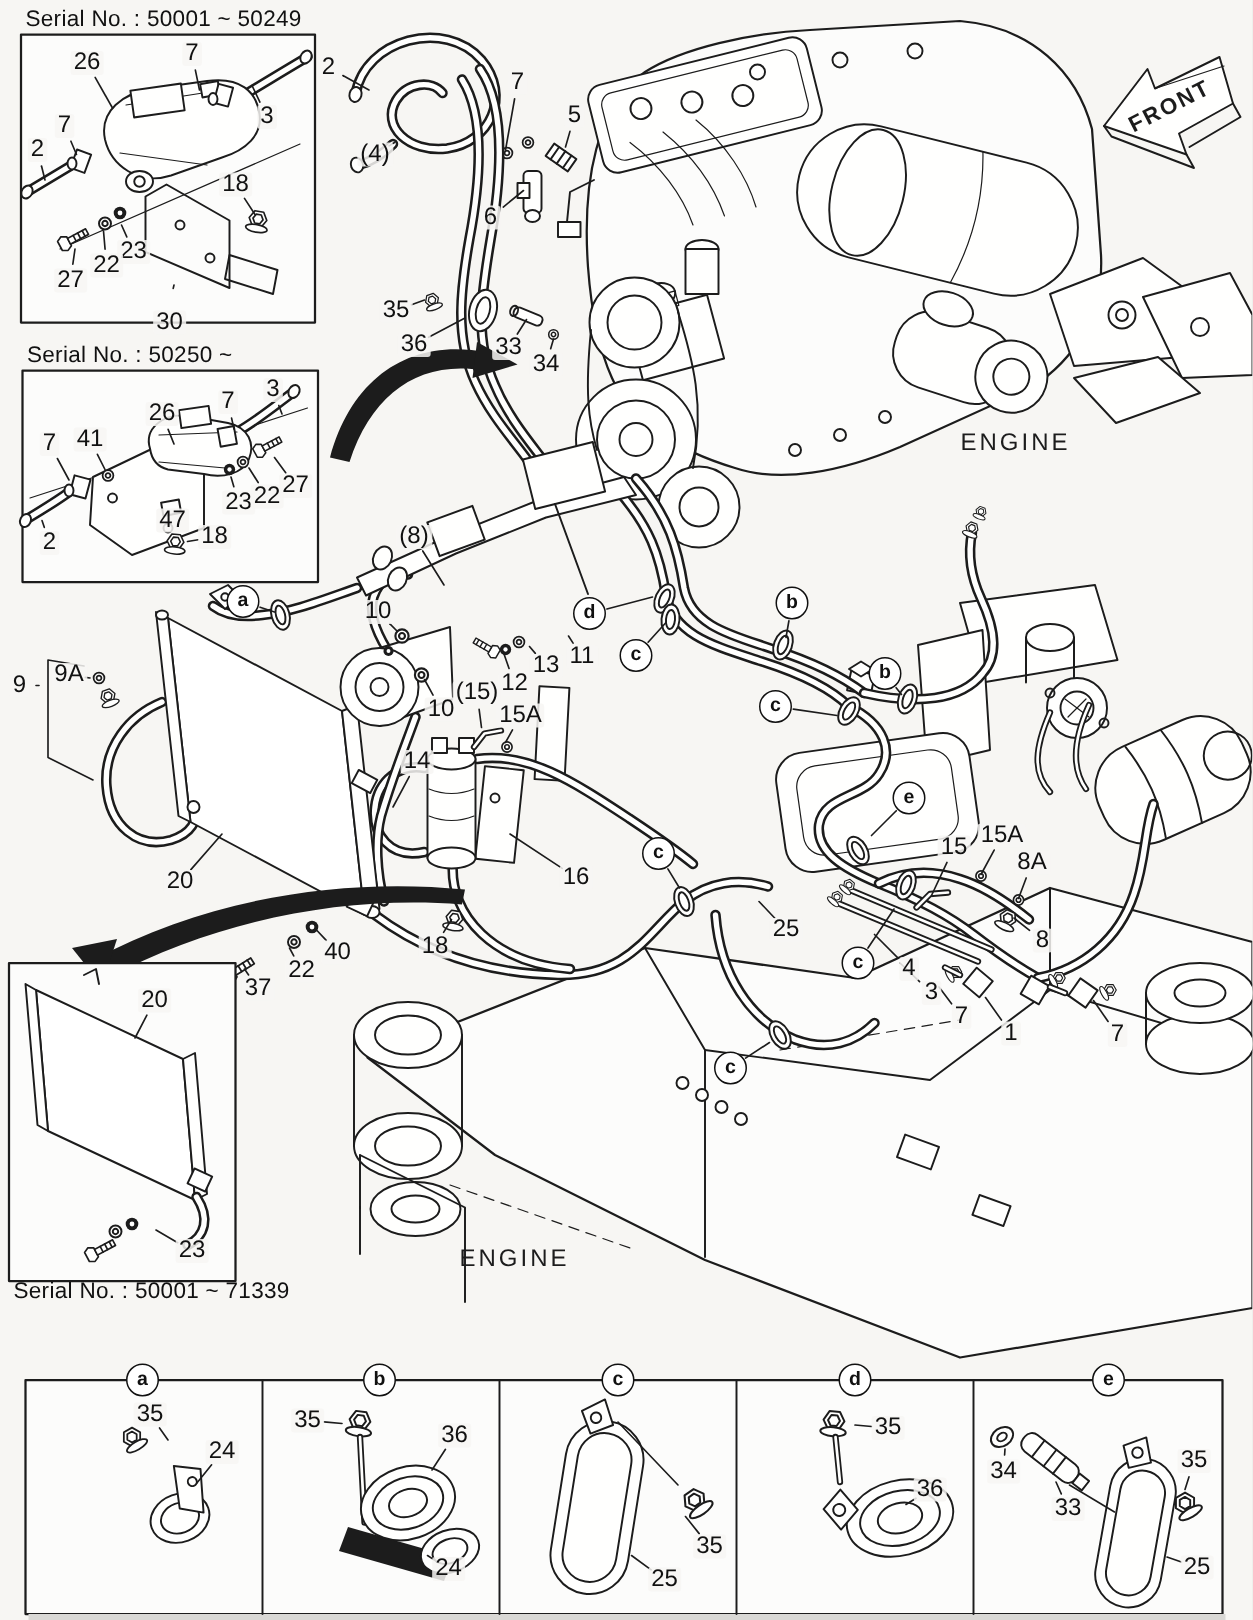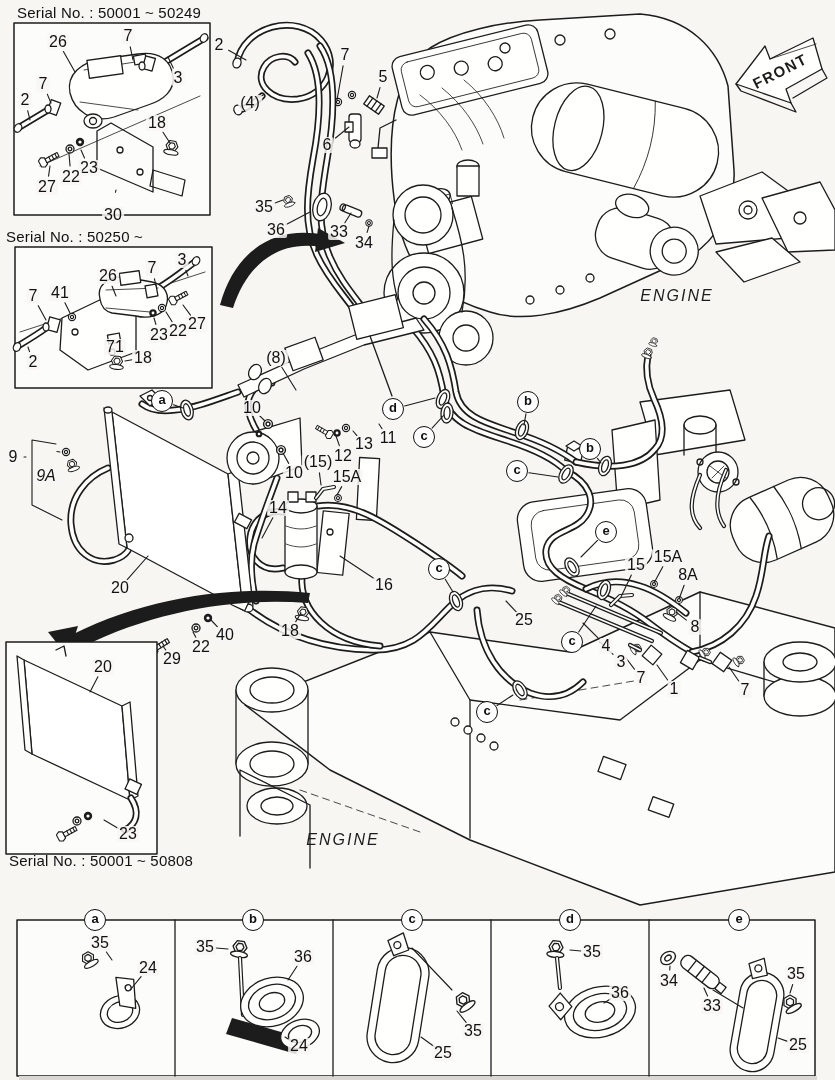--- a/index.html
+++ b/index.html
@@ -15,21 +15,21 @@
   .tube{stroke:#1c1c1c;stroke-width:7;fill:none;}
   .tube-in{stroke:#fffffe;stroke-width:3.6;fill:none;}
   .pipe{stroke:#1c1c1c;stroke-width:4.2;fill:none;}
   .pipe-in{stroke:#fffffe;stroke-width:1.8;fill:none;}
   .ld{stroke:#1c1c1c;stroke-width:1.1;}
   .co{position:absolute;transform:translate(-50%,-50%);font-size:16px;line-height:1.0;
       background:rgba(247,246,243,.85);padding:0 2px;border-radius:2px;white-space:nowrap;}
   .circ{position:absolute;transform:translate(-50%,-50%);width:20px;height:20px;border:1.7px solid #111;
         border-radius:50%;background:#fff;font-size:13px;font-weight:bold;line-height:18px;text-align:center;}
   .cap{position:absolute;font-size:15px;letter-spacing:.2px;white-space:nowrap;}
-  .big{position:absolute;transform:translate(-50%,-50%);font-size:16px;letter-spacing:2px;color:#1c1c1c;font-style:italic;}
+  .big{position:absolute;transform:translate(-50%,-50%);font-size:16px;letter-spacing:2px;color:#1c1c1c;}
   .front{position:absolute;transform:translate(-50%,-50%) rotate(-27deg);font-size:15px;
          letter-spacing:1.5px;font-weight:bold;color:#1c1c1c;}
 </style>
 </head>
 <body>
 
 <div class="stage">
 
 <svg id="art" width="835" height="1080" viewBox="0 0 835 1080">
   <defs>
@@ -577,22 +577,22 @@
         <line x1="597.4138586231828" y1="458.43582006586905" x2="601" y2="463" class="ld"></line>
         <line x1="528.8735327696093" y1="472.7375901614062" x2="558" y2="477" class="ld"></line>
         <line x1="597.5147186257615" y1="540.4852813742385" x2="581" y2="557" class="ld"></line>
         <line x1="445.2393633627489" y1="579.2503826673733" x2="453" y2="592" class="ld"></line>
         <line x1="578.6564023547028" y1="632.0153964679458" x2="596" y2="606" class="ld"></line>
         <line x1="497.04363536768255" y1="705.4330076442076" x2="513" y2="695" class="ld"></line>
       </g>
 </svg>
 
 <span class="cap" style="left:17px;top:4px">Serial No. : 50001 ~ 50249</span>
-<span class="cap" style="left:6px;top:228px">Serial No. : 50250 ~</span>
-<span class="cap" style="left:9px;top:852px">Serial No. : 50001 ~ 50808</span>
+<span class="cap" style="left:18px;top:228px">Serial No. : 50250 ~</span>
+<span class="cap" style="left:9px;top:852px">Serial No. : 50001 ~ 71339</span>
 <span class="big" style="left:677px;top:296px">ENGINE</span>
 <span class="big" style="left:343px;top:840px">ENGINE</span>
 <span class="front" style="left:780px;top:71px">FRONT</span>
 
 <div id="callout-layer">
       <span class="co" style="left: 58px; top: 42px;">26</span>
       <span class="co" style="left: 128px; top: 36px;">7</span>
       <span class="co" style="left: 178px; top: 78px;">3</span>
       <span class="co" style="left: 43px; top: 84px;">7</span>
       <span class="co" style="left: 25px; top: 100px;">2</span>
@@ -600,21 +600,21 @@
       <span class="co" style="left: 89px; top: 168px;">23</span>
       <span class="co" style="left: 71px; top: 177px;">22</span>
       <span class="co" style="left: 47px; top: 187px;">27</span>
       <span class="co" style="left: 113px; top: 203px; margin-top: 12px;">30</span>
       <span class="co" style="left: 108px; top: 276px;">26</span>
       <span class="co" style="left: 152px; top: 268px;">7</span>
       <span class="co" style="left: 182px; top: 260px;">3</span>
       <span class="co" style="left: 60px; top: 293px;">41</span>
       <span class="co" style="left: 33px; top: 296px;">7</span>
       <span class="co" style="left: 33px; top: 362px;">2</span>
-      <span class="co" style="left: 115px; top: 347px;">71</span>
+      <span class="co" style="left: 115px; top: 347px;">47</span>
       <span class="co" style="left: 143px; top: 358px;">18</span>
       <span class="co" style="left: 159px; top: 335px;">23</span>
       <span class="co" style="left: 178px; top: 331px;">22</span>
       <span class="co" style="left: 197px; top: 324px;">27</span>
       <span class="co" style="left: 103px; top: 667px;">20</span>
       <span class="co" style="left: 128px; top: 834px;">23</span>
       <span class="co" style="left: 219px; top: 45px;">2</span>
       <span class="co" style="left: 250px; top: 103px;">(4)</span>
       <span class="co" style="left: 345px; top: 55px;">7</span>
       <span class="co" style="left: 383px; top: 77px;">5</span>
@@ -628,23 +628,23 @@
       <span class="co" style="left: 294px; top: 473px;">10</span>
       <span class="co" style="left: 364px; top: 444px;">13</span>
       <span class="co" style="left: 388px; top: 438px;">11</span>
       <span class="co" style="left: 343px; top: 456px;">12</span>
       <span class="co" style="left: 318px; top: 462px;">(15)</span>
       <span class="co" style="left: 347px; top: 477px;">15A</span>
       <span class="co" style="left: 278px; top: 508px; text-align: center;">14</span>
       <span class="co" style="left: 384px; top: 585px;">16</span>
       <span class="co" style="left: 290px; top: 631px;">18</span>
       <span class="co" style="left: 13px; top: 457px;">9</span>
-      <span class="co" style="left: 46px; top: 476px; font-style: italic;">9A</span>
+      <span class="co" style="left: 46px; top: 450px;">9A</span>
       <span class="co" style="left: 120px; top: 588px;">20</span>
-      <span class="co" style="left: 172px; top: 659px;">29</span>
+      <span class="co" style="left: 172px; top: 659px;">37</span>
       <span class="co" style="left: 201px; top: 647px;">22</span>
       <span class="co" style="left: 225px; top: 635px;">40</span>
       <span class="co" style="left: 524px; top: 620px;">25</span>
       <span class="co" style="left: 636px; top: 565px;">15</span>
       <span class="co" style="left: 668px; top: 557px;">15A</span>
       <span class="co" style="left: 688px; top: 575px;">8A</span>
       <span class="co" style="left: 695px; top: 627px;">8</span>
       <span class="co" style="left: 606px; top: 646px;">4</span>
       <span class="co" style="left: 621px; top: 662px;">3</span>
       <span class="co" style="left: 641px; top: 678px;">7</span>

